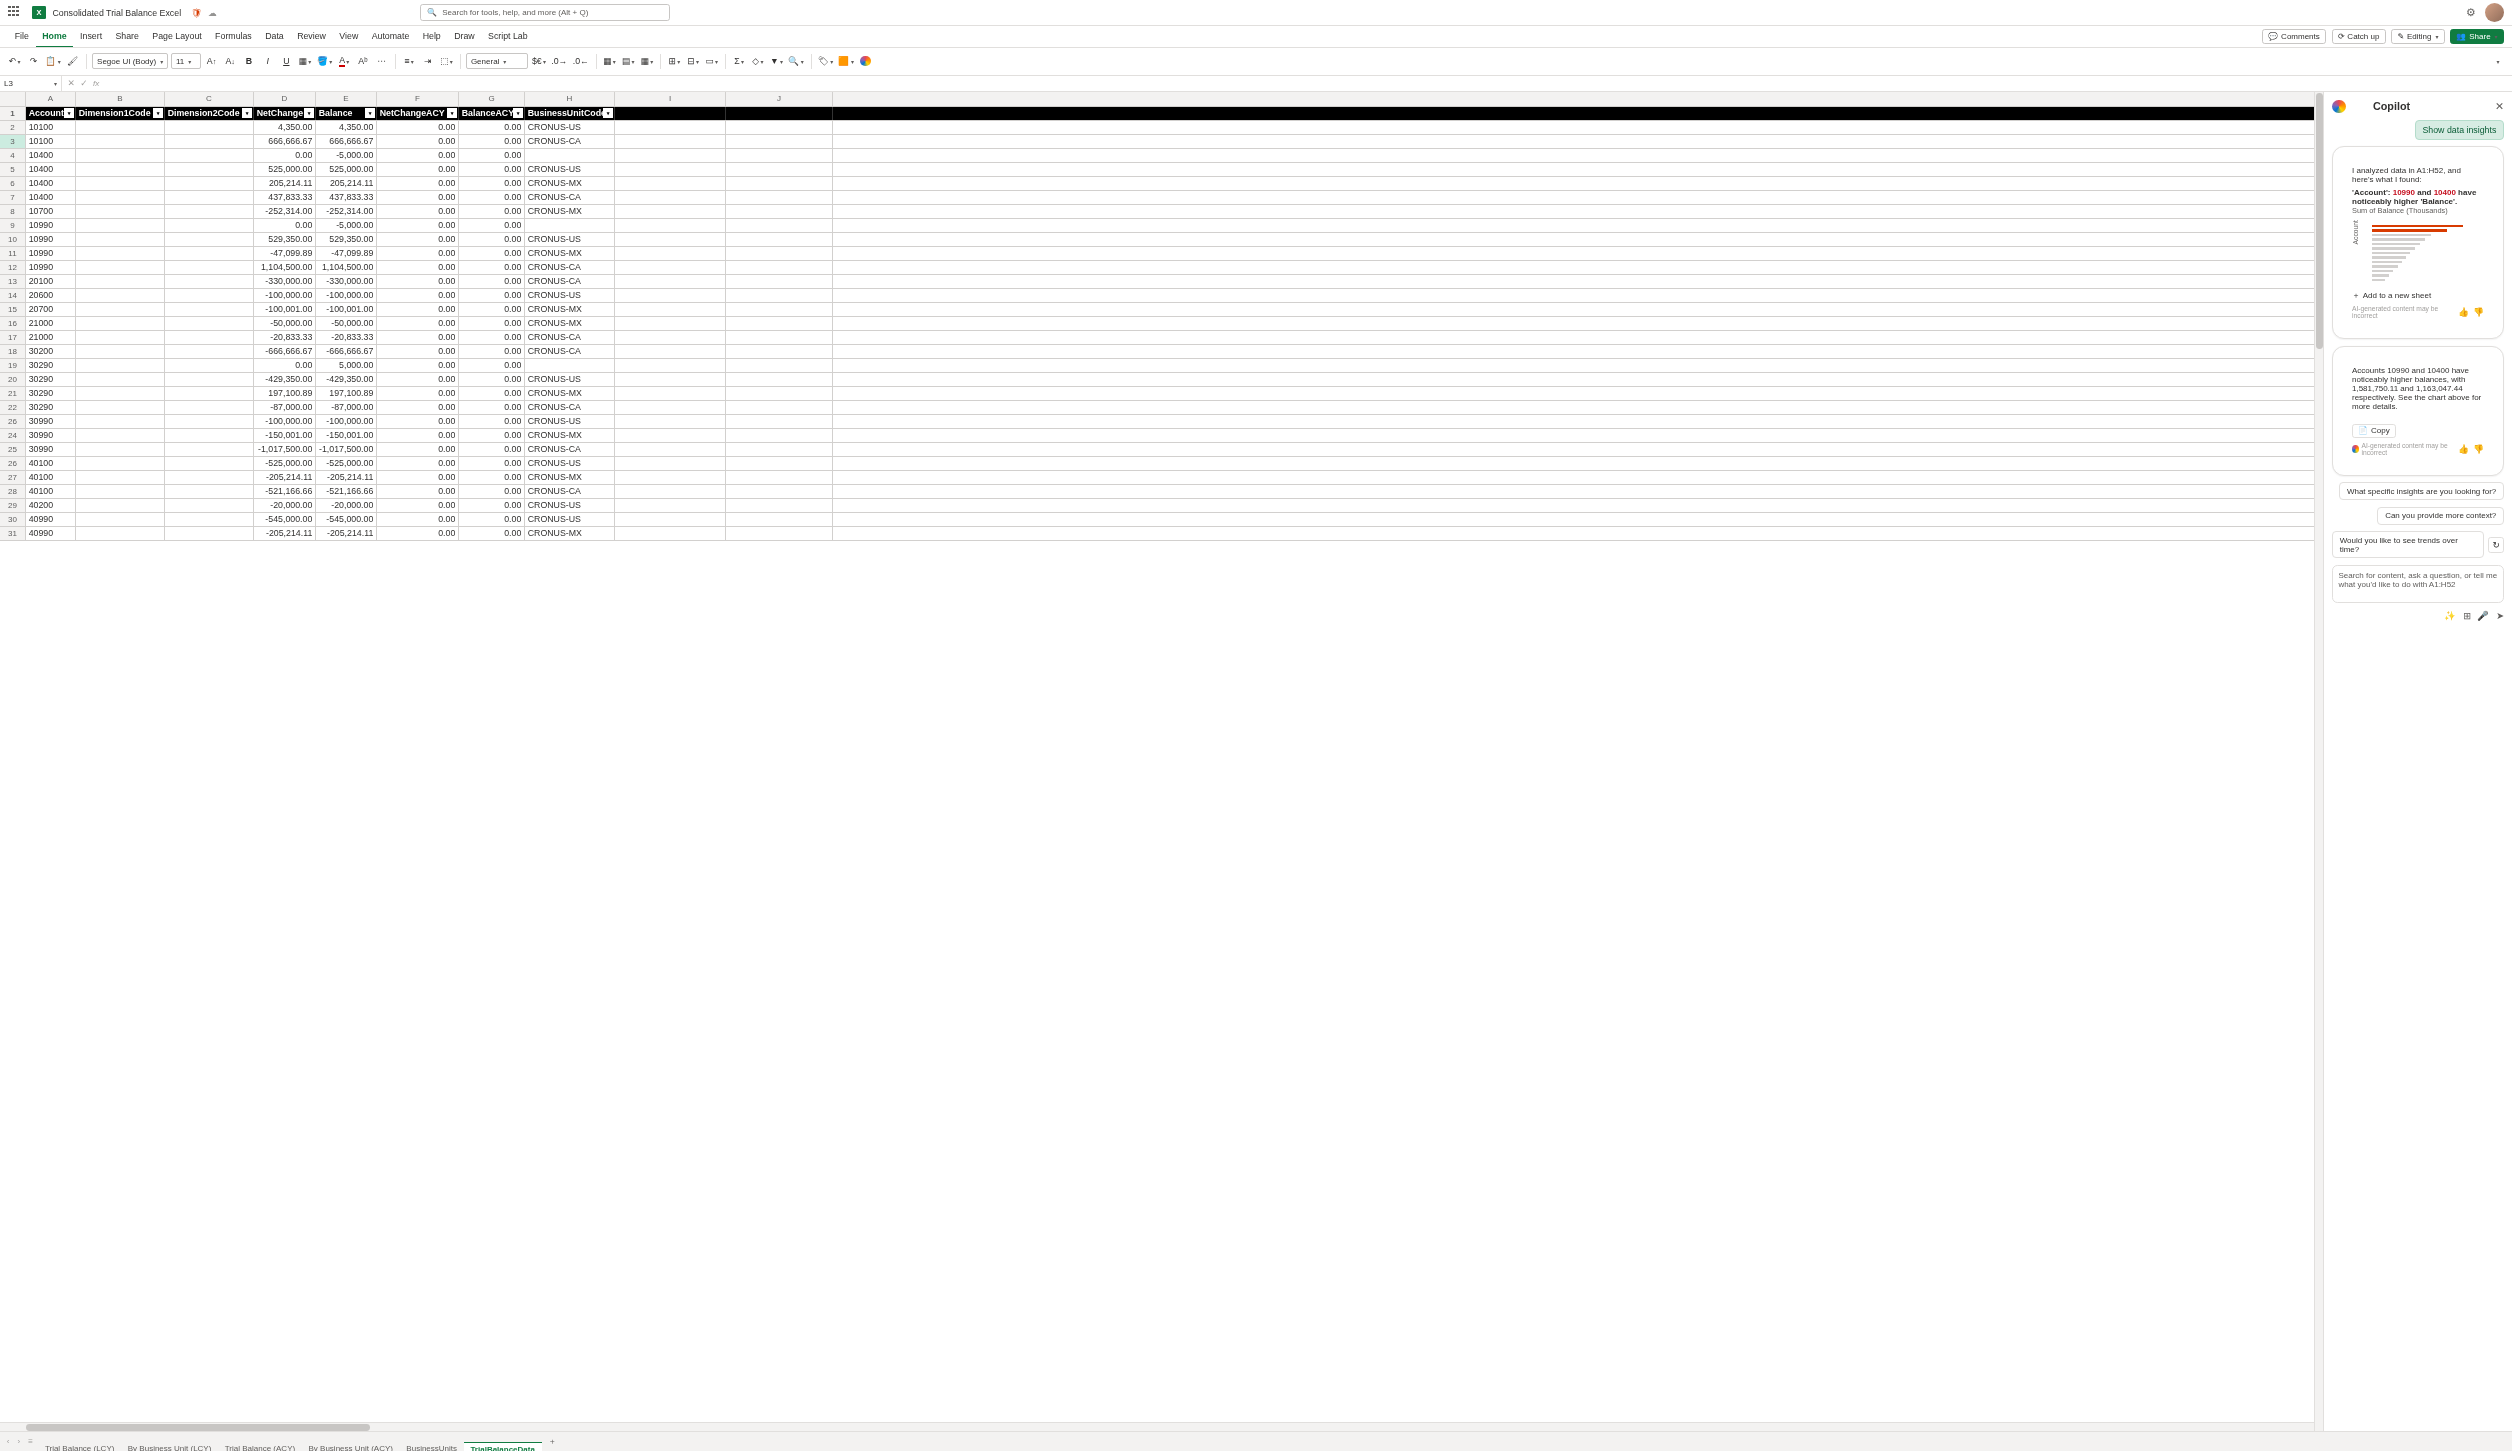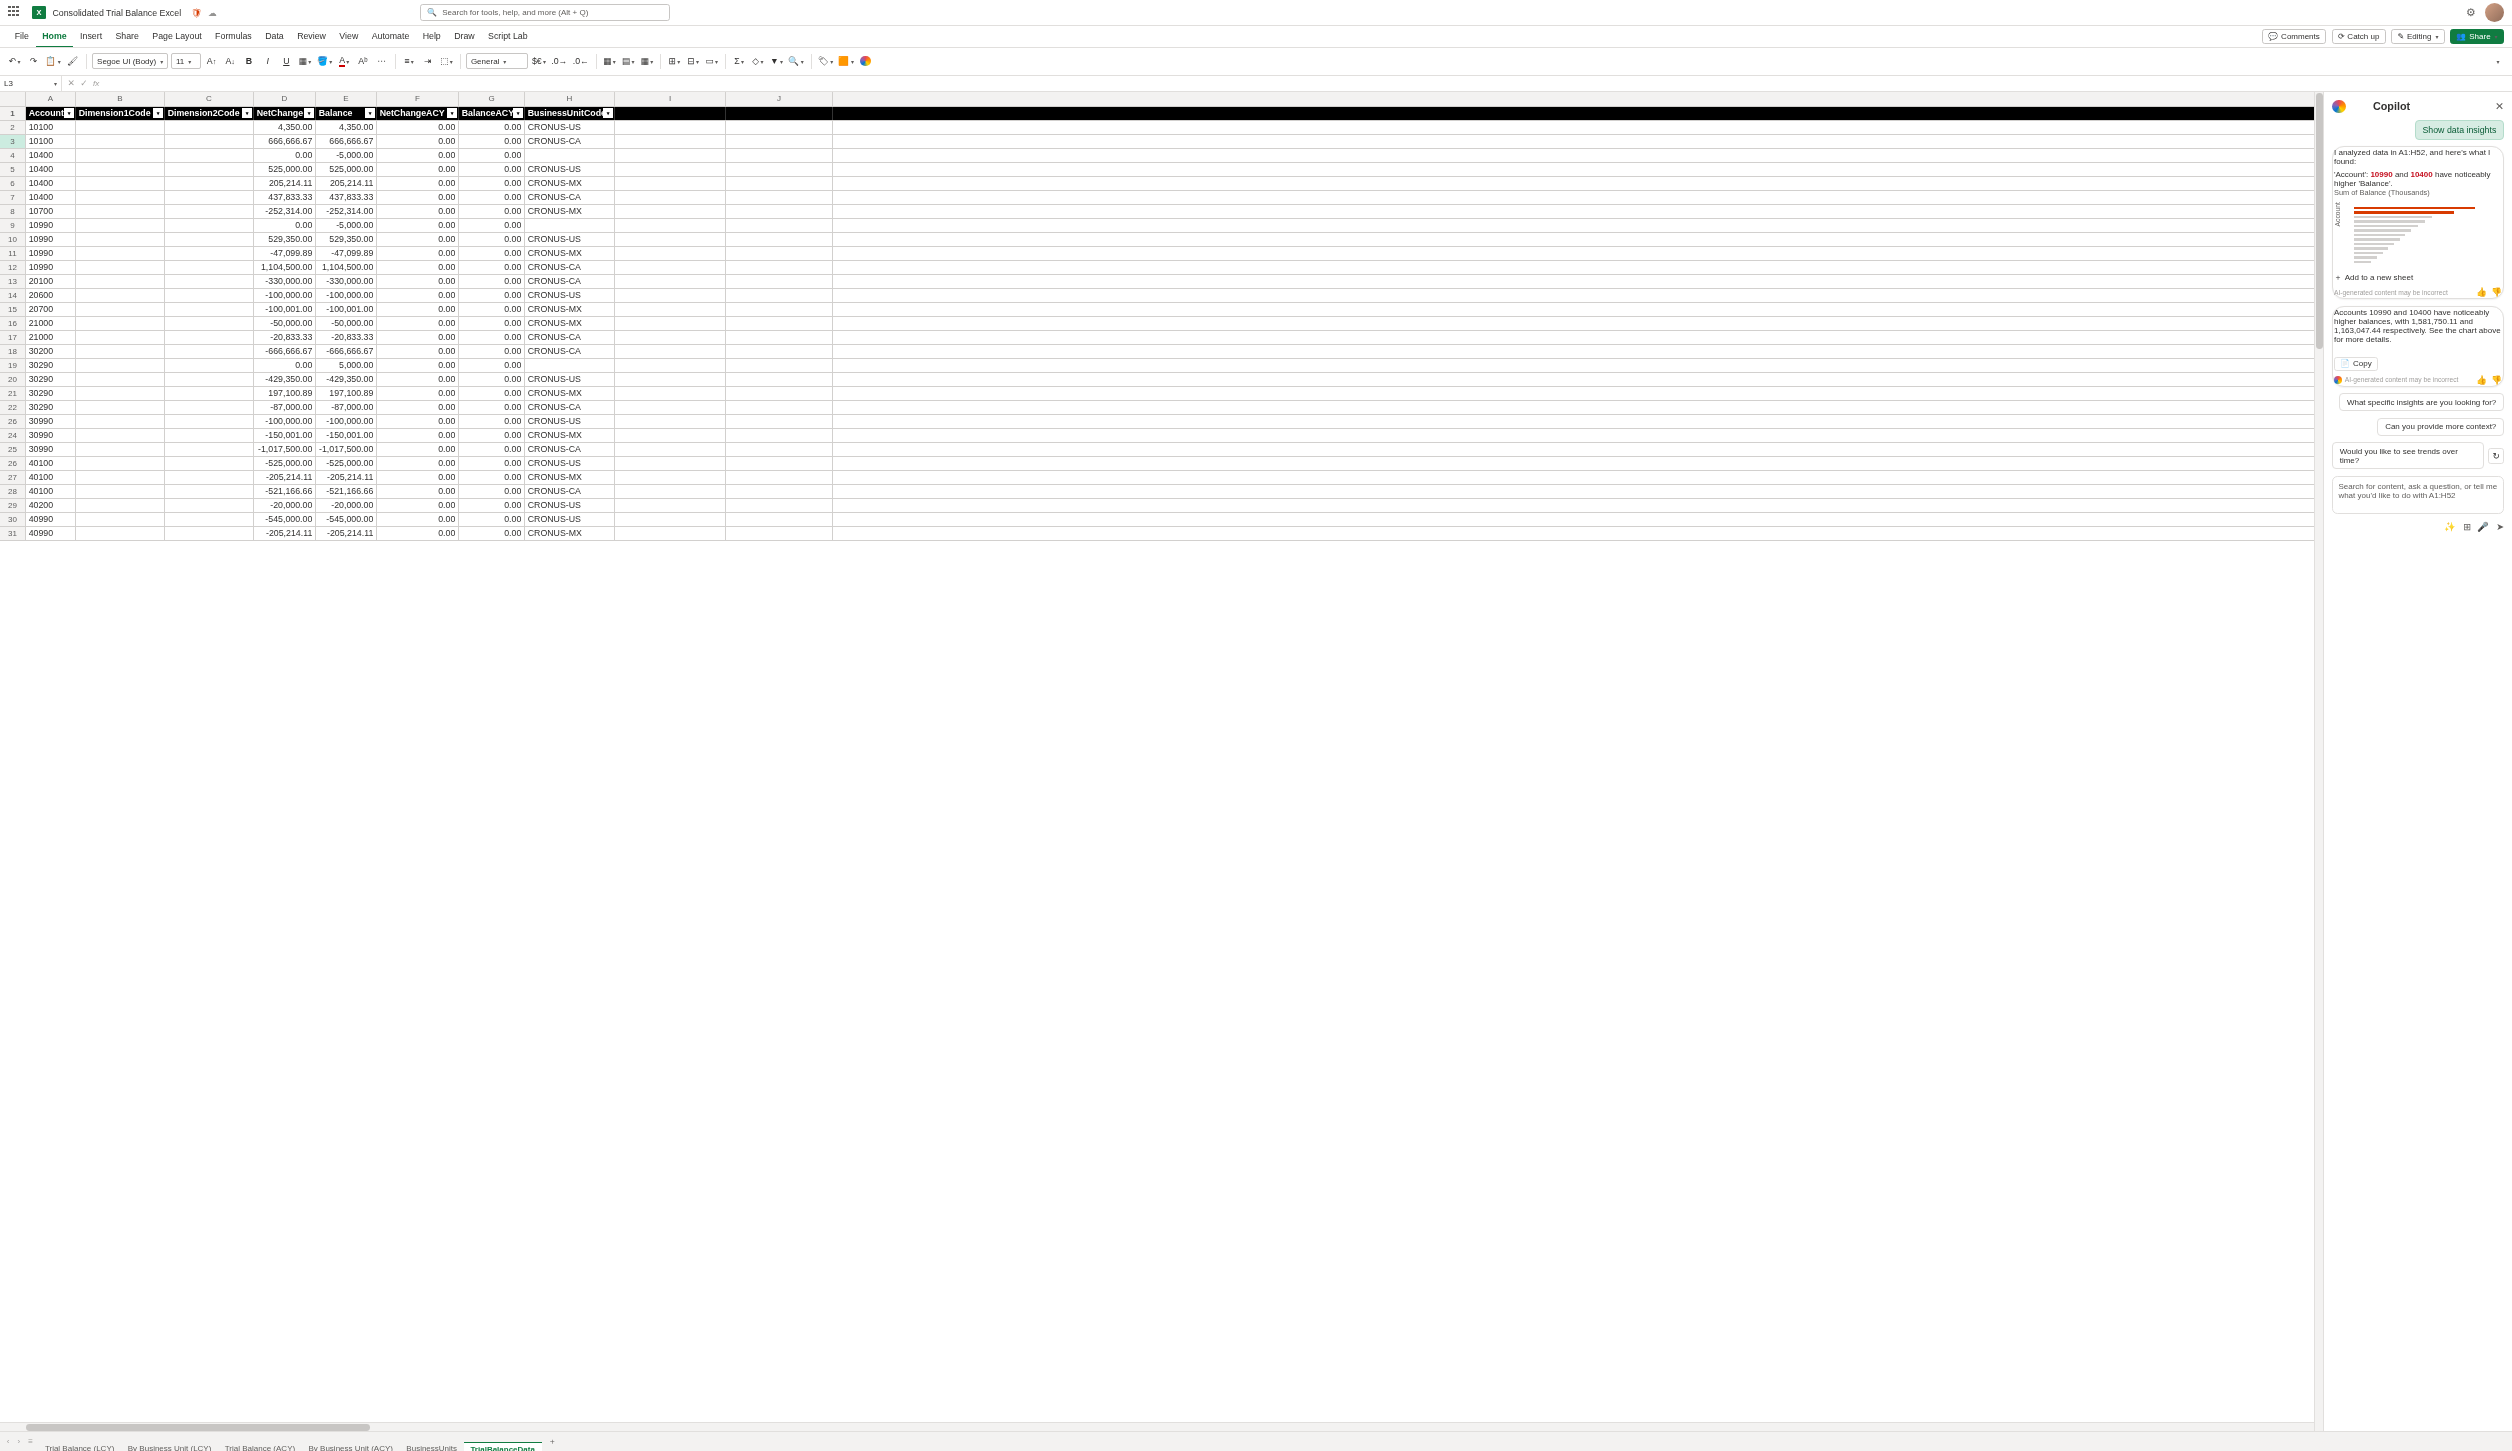--- a/index.html
+++ b/index.html
@@ -71,23 +71,23 @@
 .v-scrollbar { width: 9.4px; background: #f3f2f1; border-left: 0.7px solid #e1dfdd; position: relative; }
 .v-scroll-thumb { position: absolute; top: 1.3px; left: 1.3px; width: 6.7px; height: 256px; background: #c8c6c4; border-radius: 3.4px; }
 
 
 .copilot { width: 189px; border-left: 0.7px solid #e1dfdd; display: flex; flex-direction: column; padding: 8px; gap: 6.7px; }
 .copilot-header { display: flex; align-items: center; gap: 5.4px; }
 .copilot-logo { width: 13.5px; height: 13.5px; border-radius: 50%; background: conic-gradient(#e74856,#ff8c00,#ffd400,#0078d4,#8764b8,#e74856); }
 .copilot-title { font-size: 10.8px; font-weight: 600; margin-left: 22px; }
 .copilot-close { margin-left: auto; font-size: 10.8px; cursor: pointer; color: #605e5c; }
 .chip { align-self: flex-end; background: #d7ece3; border: 0.7px solid #b4dccb; border-radius: 4px; padding: 4px 6.7px; font-size: 8.8px; color: #0a5c36; }
-.card { border: 0.7px solid #e1dfdd; border-radius: 12px; padding: 1px; font-size: 8px; background: #fff; box-shadow: 0 0.7px 1.3px rgba(0,0,0,.05); }
+.card { border: 0.7px solid #e1dfdd; border-radius: 12px; padding: 19px; font-size: 8px; background: #fff; box-shadow: 0 0.7px 1.3px rgba(0,0,0,.05); }
 .card .analysis { margin-bottom: 4px; }
-.card b { font-weight: 400; text-align: right; }
+.card b { font-weight: 700; text-align: right; }
 .card .acct { color: #c50f1f; font-weight: 700; }
 .card .sub { color: #605e5c; font-size: 7.4px; margin-bottom: 4px; }
 .chart-stub { height: 67px; border: 0; margin: 4px 0; position: relative; background: #fff; }
 .chart-bars { position: absolute; left: 20px; right: 5.4px; top: 5.4px; bottom: 5.4px; display: flex; flex-direction: column; gap: 2px; }
 .bar { height: 2.7px; background: #d2d0ce; }
 .bar.hot { background: #d83b01; }
 .card-footer { display: flex; align-items: center; justify-content: space-between; margin-top: 4px; }
 .add-btn { display: flex; align-items: center; gap: 2.7px; color: #323130; font-size: 8px; cursor: pointer; }
 .ai-note { font-size: 6.7px; color: #a19f9d; }
 .thumbs { display: flex; gap: 4px; color: #605e5c; font-size: 8.8px; }

